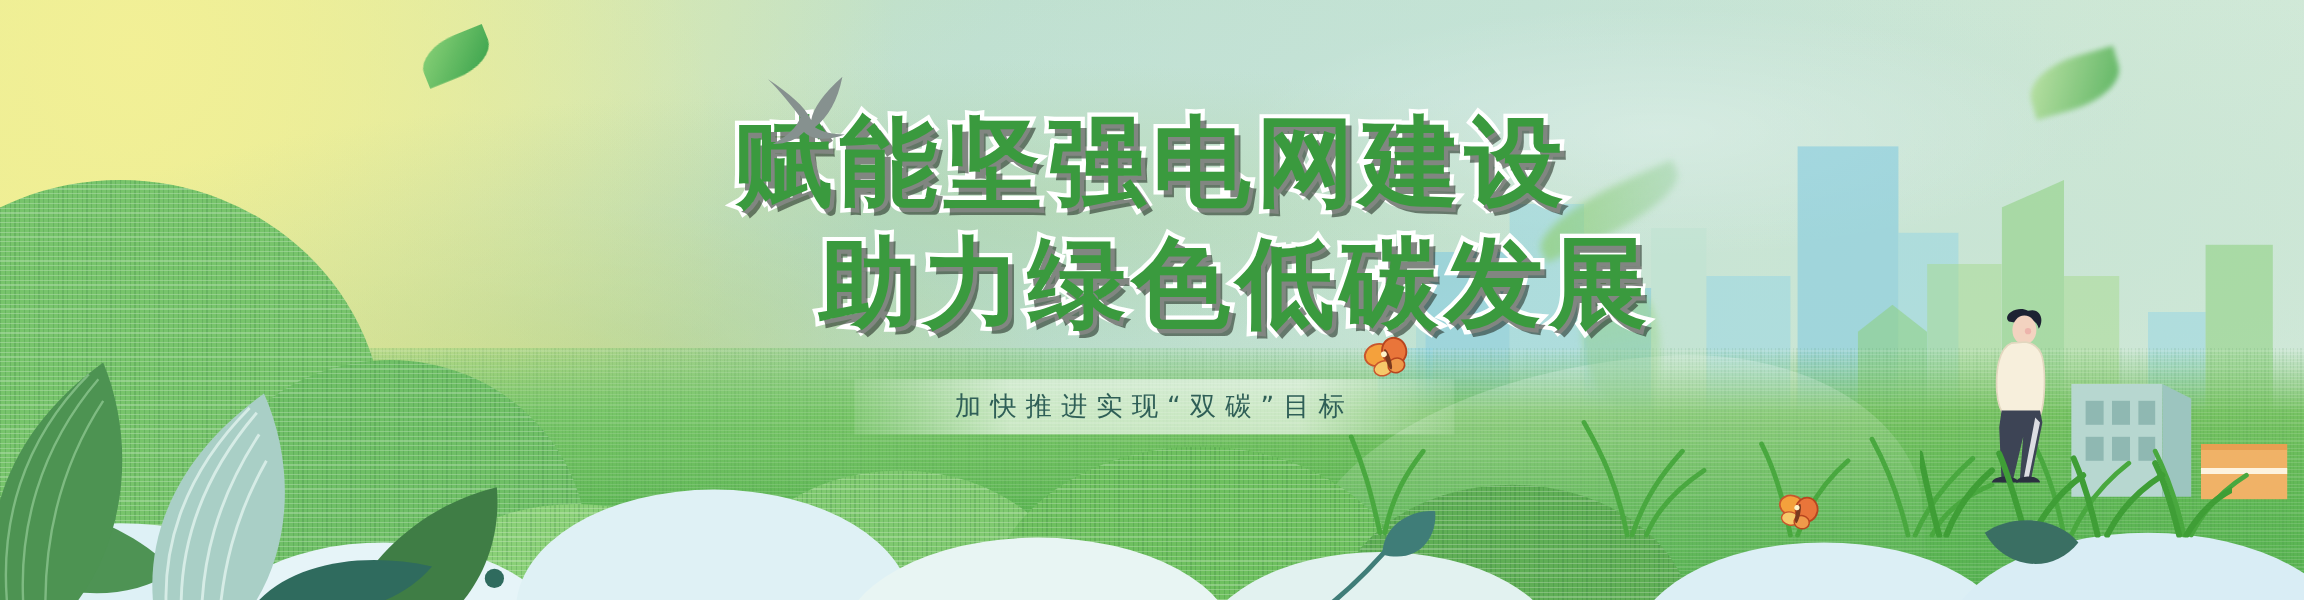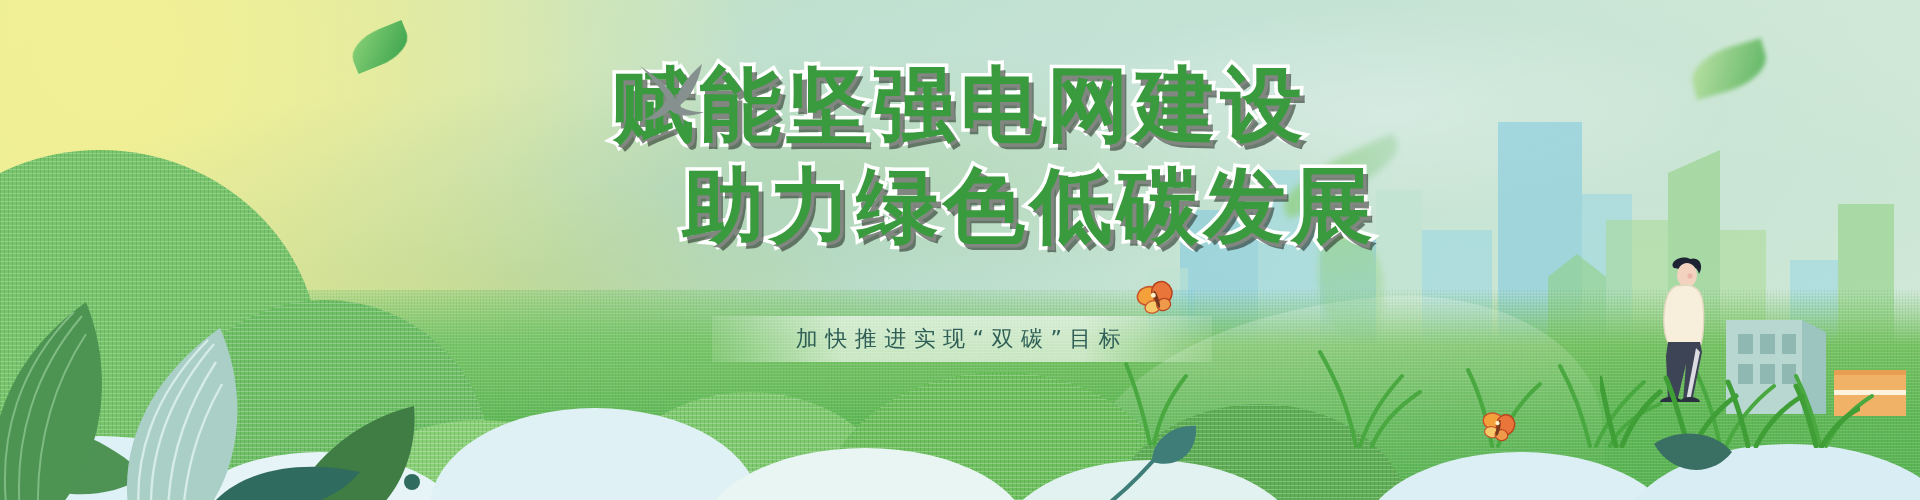--- a/index.html
+++ b/index.html
@@ -65,20 +65,21 @@
   
   .cloud{position:absolute;border-radius:50%;}
 
   
   #titlewrap{position:absolute;left:0;right:0;top:62px;text-align:center;z-index:40;}
   .tline{
     font-weight:bold;letter-spacing:.06em;color:#3a9a3e;line-height:1.06;
     font-family:"DejaVu Sans","Liberation Sans",sans-serif;
     -webkit-text-stroke:7px #ffffff;paint-order:stroke fill;
     text-shadow:5px 6px 0 rgba(25,35,25,.55);
+    margin-top:31px;
   }
   #title1{font-size:82px;}
   #title2{font-size:82px;margin-top:14px;padding-left:140px;}
 
   #subwrap{
     position:absolute;z-index:42;left:712px;top:316px;width:500px;height:46px;
     background:linear-gradient(90deg, rgba(255,255,255,.10) 0%, rgba(255,255,255,.62) 26%, rgba(255,255,255,.62) 74%, rgba(255,255,255,.10) 100%);
     display:flex;align-items:center;justify-content:center;
   }
   #subtitle{

